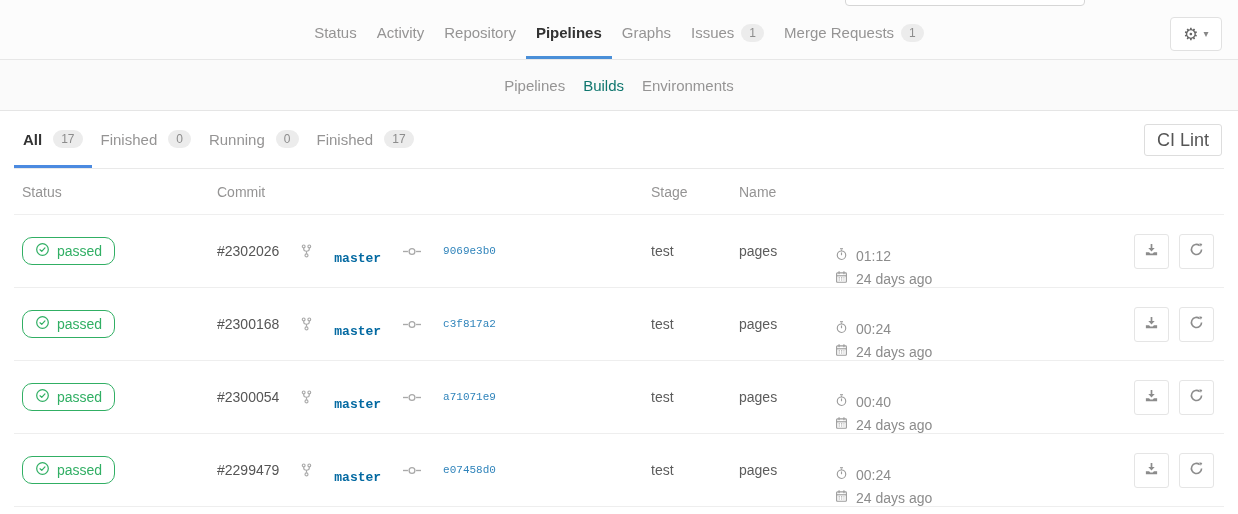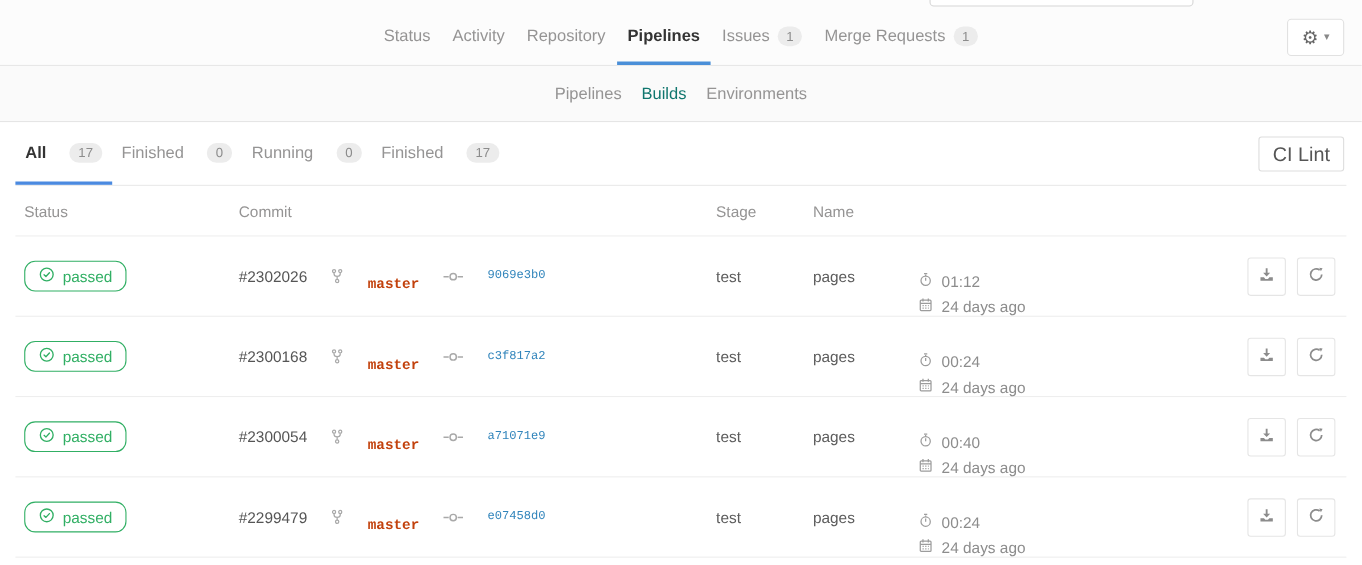--- a/index.html
+++ b/index.html
@@ -27,21 +27,21 @@
 
   
   .subnav { height:51px; background:#fafafa; border-bottom:1px solid #e5e5e5;
     display:flex; justify-content:center; align-items:center; }
   .subnav a { color:#959494; font-size:15px; margin:0 9px; }
   .subnav a.active { color:#0f766e; }
 
   
   .tabs-row { position:relative; margin:0 14px; height:58px; border-bottom:1px solid #e9e9e9; }
   .tabs { display:flex; height:100%; }
-  .tab { display:flex; align-items:center; gap:21px; padding:0 9px; margin-top:2px;
+  .tab { display:flex; align-items:center; gap:11px; padding:0 9px; margin-top:2px;
     color:#959494; font-size:15px; border-bottom:3px solid transparent; }
   .tab.active { color:#333; font-weight:700; border-bottom-color:#4b8ae0; }
   .ci-lint-btn { position:absolute; right:2px; top:13px; height:32px; padding:0 12px;
     background:#fff; border:1px solid #ddd; border-radius:3px; color:#555; font-size:18px;
     display:flex; align-items:center; cursor:pointer; }
 
   
   .table { margin:0 14px; }
   .t-head, .t-row { display:grid;
     grid-template-columns:193px 434px 88px 96px 1fr 101px; align-items:center; }
@@ -51,21 +51,21 @@
   .t-row { height:73px; border-bottom:1px solid #eee; font-size:14px; }
   .t-row > div { padding-left:10px; }
   .t-row > div:first-child { padding-left:8px; }
 
   .status-badge { display:inline-flex; align-items:center; gap:7px; padding:4px 12px;
     border:1px solid #31af64; border-radius:10px; color:#31af64; font-size:14px; background:#fff; }
 
   .commit-cell { display:flex; align-items:center; gap:22px; }
   .commit-id { color:#555; }
   .branch-name { font-family:"Liberation Mono","DejaVu Sans Mono",monospace;
-    font-weight:700; font-size:13px; color:#c2410c;margin-top:14px; }
+    font-weight:700; font-size:13px; color:#0369a1;margin-top:14px; }
   .commit-hash { font-family:"Liberation Mono","DejaVu Sans Mono",monospace;
     font-size:11px; color:#3084bb; }
   .muted-icon { color:#a9a9a9; display:inline-flex; }
 
   .stage-cell, .name-cell { color:#5c5c5c; }
 
   .timing-cell { color:#8c8c8c; }
   .timing-line { display:flex; align-items:center; gap:8px;margin-top:32px; }
   .timing-line + .timing-line { margin-top:6px; }
   .timing-line svg { color:#9c9c9c; }
@@ -85,20 +85,23 @@
         <span>Status</span>
       </a>
     <a class="nav-item">
         <span>Activity</span>
       </a>
     <a class="nav-item">
         <span>Repository</span>
       </a>
     <a class="nav-item active">
         <span>Pipelines</span>
+      </a>
+    <a class="nav-item">
+        <span>Graphs</span>
       </a>
     <a class="nav-item">
       <span>Issues</span>
       <span class="pill">1</span>
     </a>
     <a class="nav-item">
       <span>Merge Requests</span>
       <span class="pill">1</span>
     </a>
   </nav>

